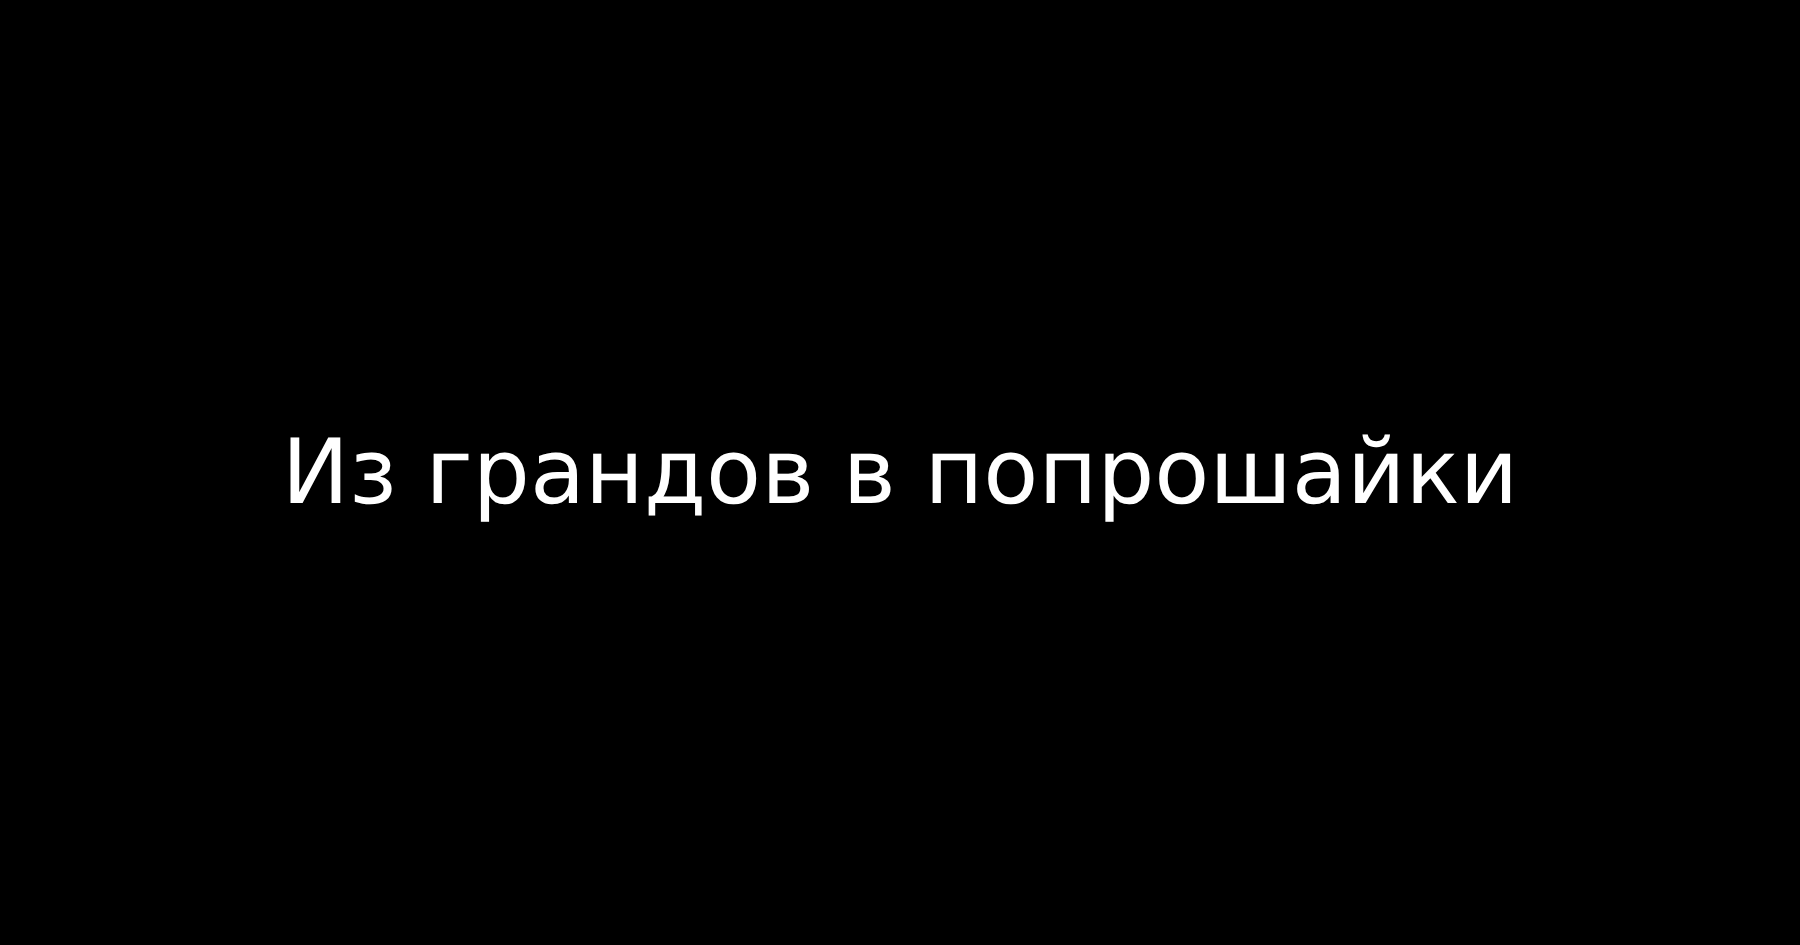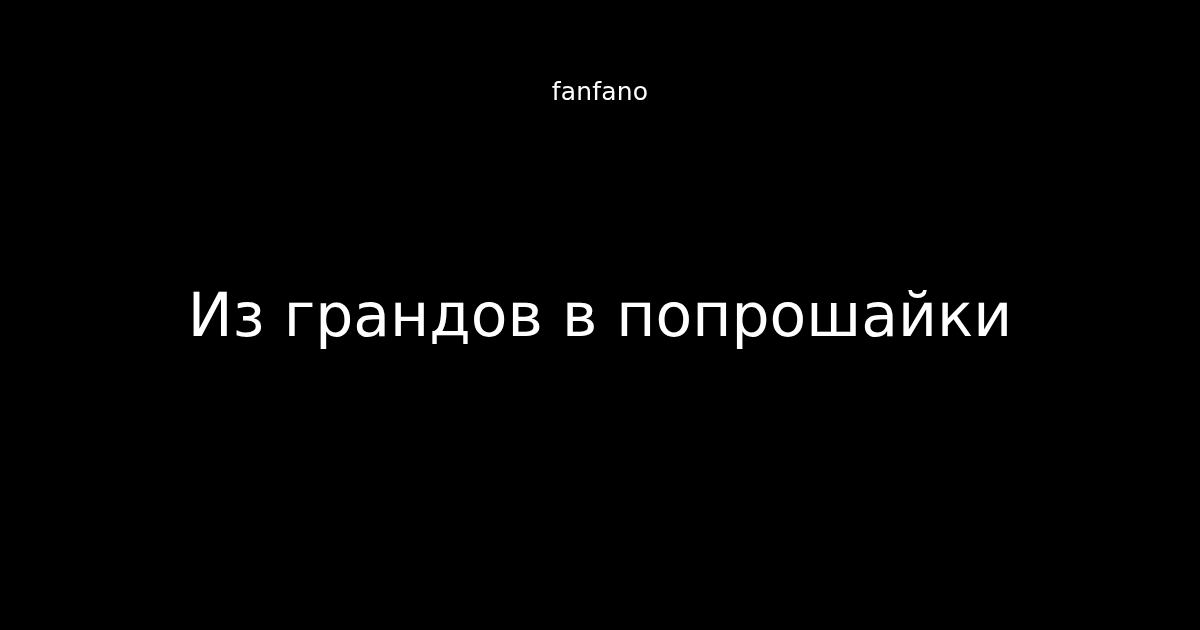--- a/index.html
+++ b/index.html
@@ -63,19 +63,18 @@
     line-height: 74px;
     letter-spacing: 0px;
     word-wrap: break-word;
   }
 </style>
 </head>
 <body>
 
 <div class="card">
 
-  <div class="site-name">fanfano</div>
 
   <div class="headline-wrap">
     <h1 class="headline">Из грандов в попрошайки</h1>
   </div>
 
 </div>
 
 </body></html>

